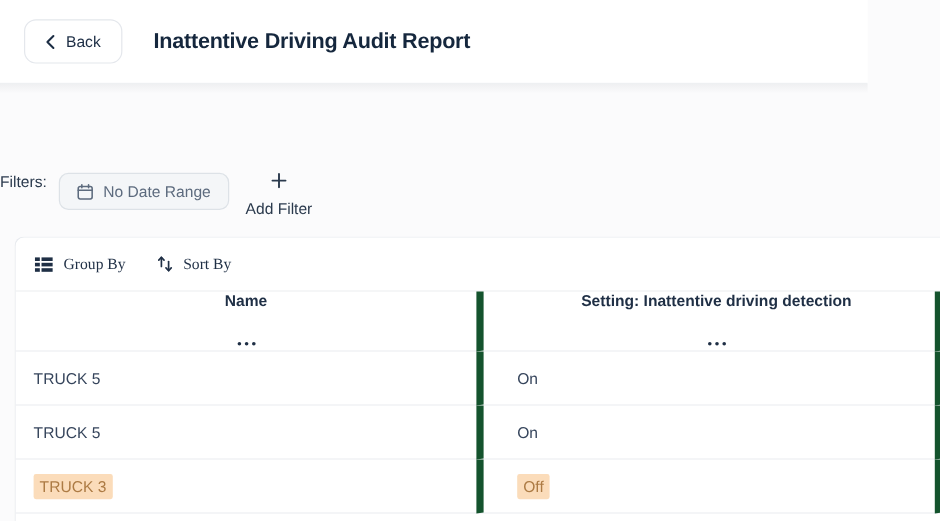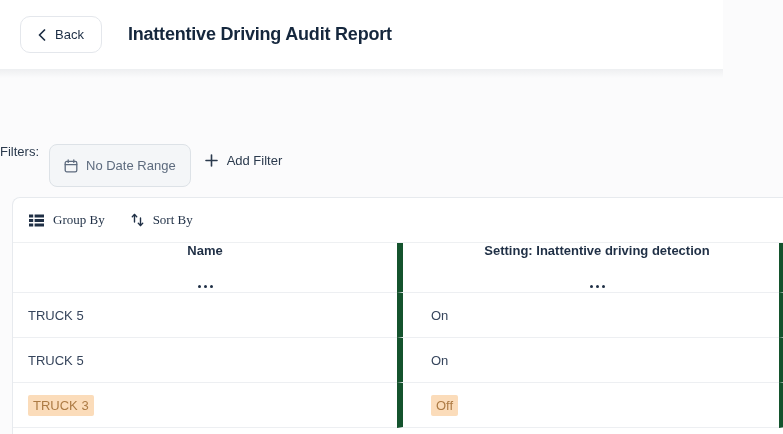--- a/index.html
+++ b/index.html
@@ -12,25 +12,25 @@
   .app-header::after { content:""; position:absolute; top:70px; left:0; width:100%; height:8px;
     background:linear-gradient(to bottom, rgba(20,30,50,0.05), rgba(20,30,50,0)); pointer-events:none; }
   .back-btn { margin-left:20px; height:37px; display:flex; align-items:center; gap:9px;
     padding:0 17px; background:#fff; border:1px solid #e4e7ec; border-radius:10px;
     font-size:13px; color:#1c2d44; cursor:pointer; }
   .page-title { margin-left:26px; font-size:18px; font-weight:bold; color:#15273d; letter-spacing:-0.2px; }
 
   
   .filters-row { position:absolute; top:144px; left:0; display:flex; }
   .filters-label { font-size:13px; color:#2b3a4d; margin-right:10px; }
-  .date-range-btn { height:43px; display:flex; align-items:center; gap:8px; padding:0 14px;
+  .date-range-btn { height:31px; display:flex; align-items:center; gap:8px; padding:0 14px;
     background:#f4f6f8; border:1px solid #dde2e7; border-radius:8px;
     font-size:13px; color:#5d6b7e; cursor:pointer; }
   .add-filter-btn { height:33px; display:flex; align-items:center; gap:9px; padding:0 14px;
-    background:transparent; border:none; font-size:13px; color:#2b3a4d; cursor:pointer; }
+    background:transparent; border:none; font-size:13px; color:#2b3a4d; cursor:pointer;flex-direction:column; }
 
   
   .table-card { position:absolute; top:197px; left:12px; right:-20px; height:250px;
     background:#fff; border:1px solid #e7eaee; border-right:none; border-bottom:none;
     border-radius:8px 8px 0 0; }
   .table-toolbar { height:45px; display:flex; align-items:center; padding-left:16px;
     border-bottom:1px solid #eef0f2; }
   .toolbar-btn { display:flex; align-items:center; gap:9px; background:none; border:none;
     font-size:13px; color:#1f2f45; cursor:pointer; padding:0;font-family:Liberation Serif, serif; }
   .toolbar-btn + .toolbar-btn { margin-left:26px; }

